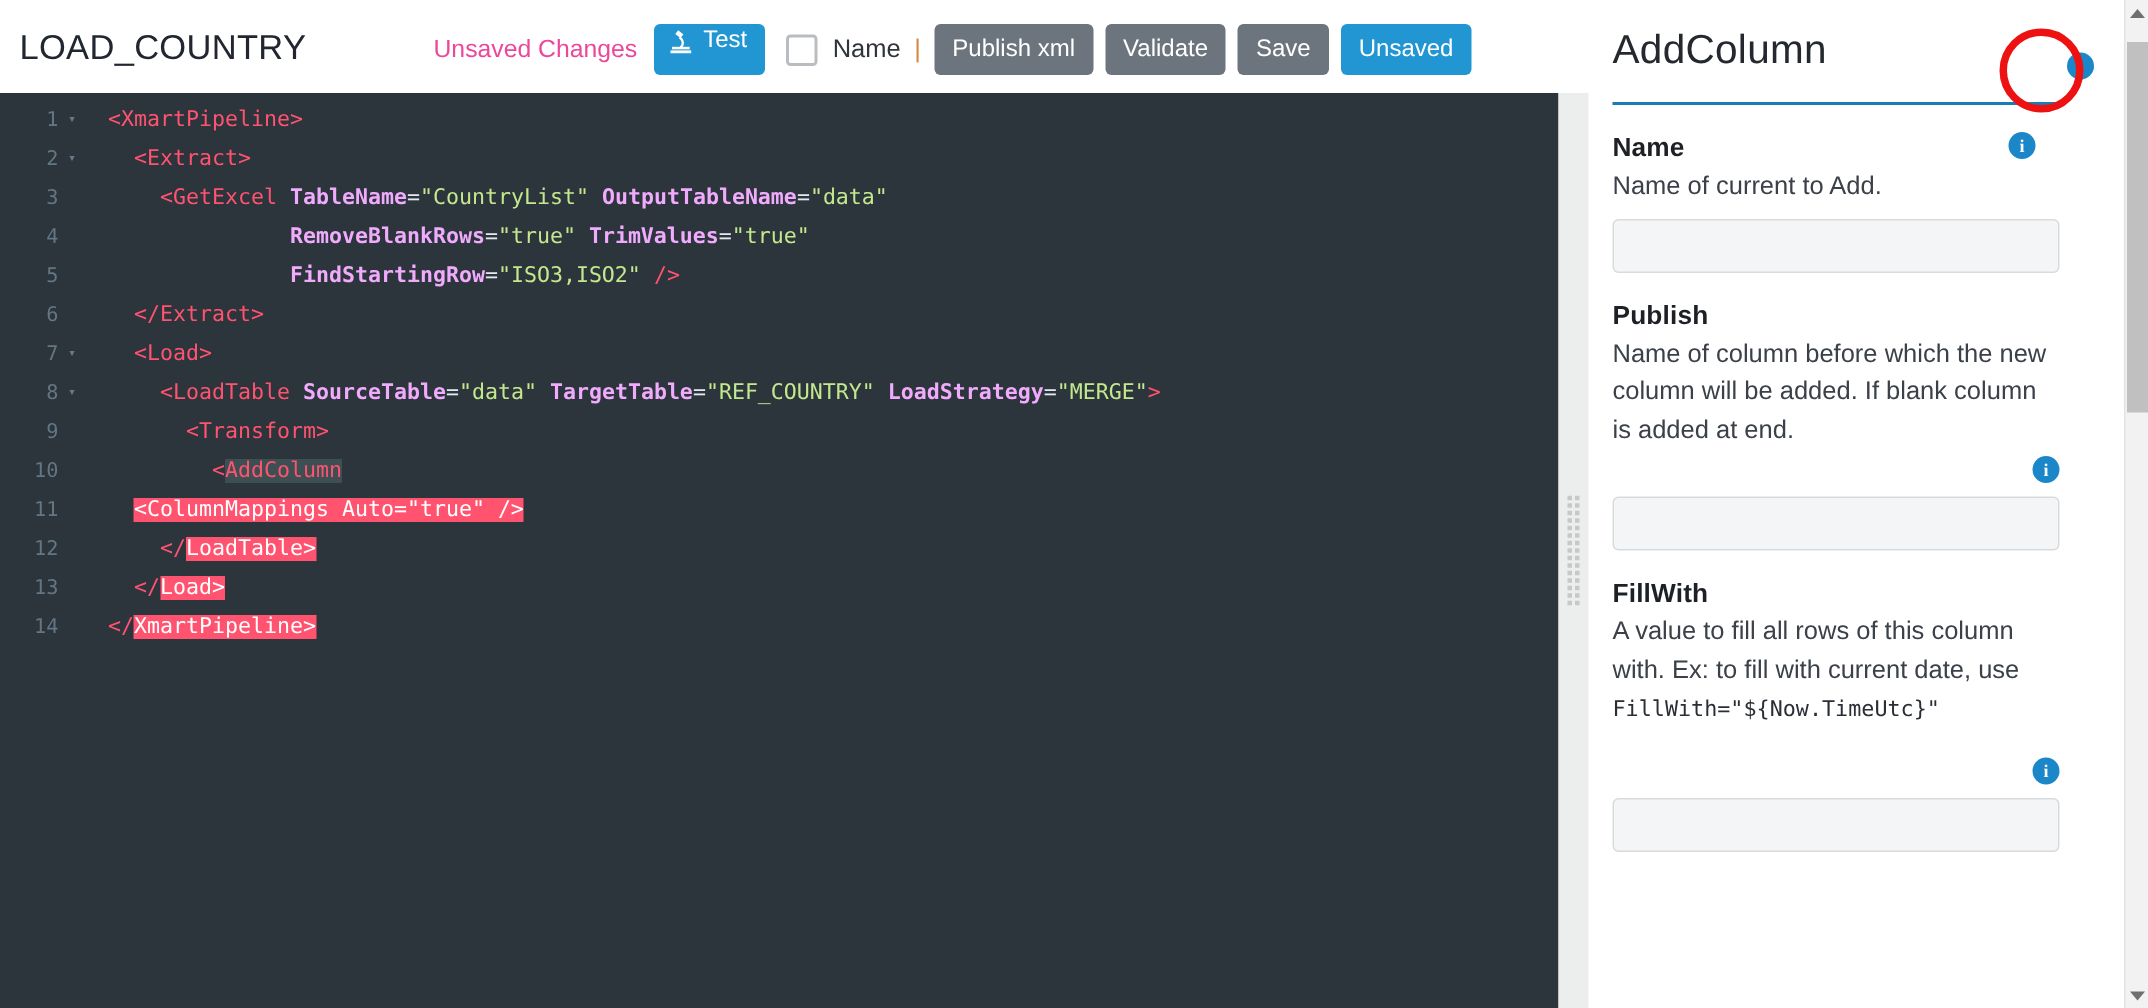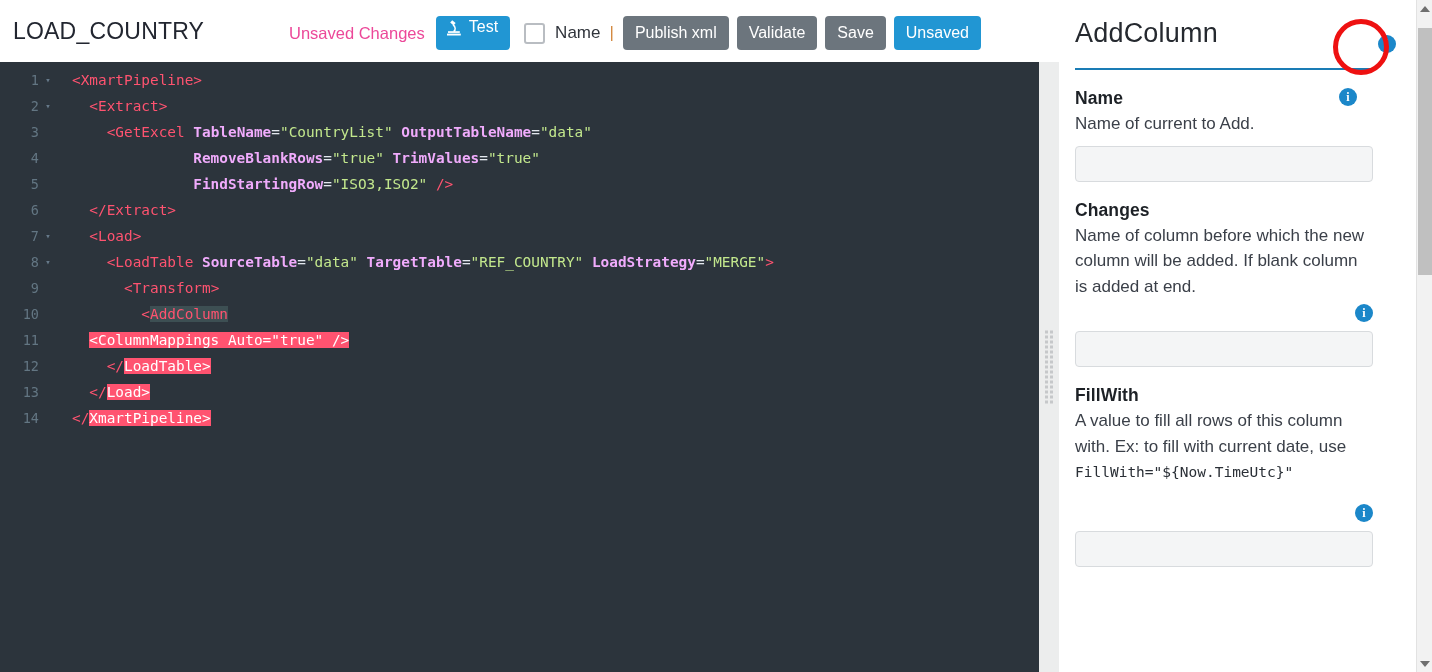--- a/index.html
+++ b/index.html
@@ -420,21 +420,21 @@
     </div>
 
     <div class="field">
       <div class="field-label">Name</div>
       <div class="info-icon info-inline-right">i</div>
       <div class="field-help">Name of current to Add.</div>
       <input class="field-input" type="text" value="" style="">
     </div>
 
     <div class="field">
-      <div class="field-label">Changes</div>
+      <div class="field-label">Publish</div>
       <div class="field-help">Name of column before which the new column will be added. If blank column is added at end.</div>
       <div class="info-row-right">
         <div class="info-icon">i</div>
       </div>
       <input class="field-input" type="text" value="" style="">
     </div>
 
     <div class="field">
       <div class="field-label">FillWith</div>
       <div class="field-help"><span>A value to fill all rows of this column with. Ex: to fill with current date, use</span>

